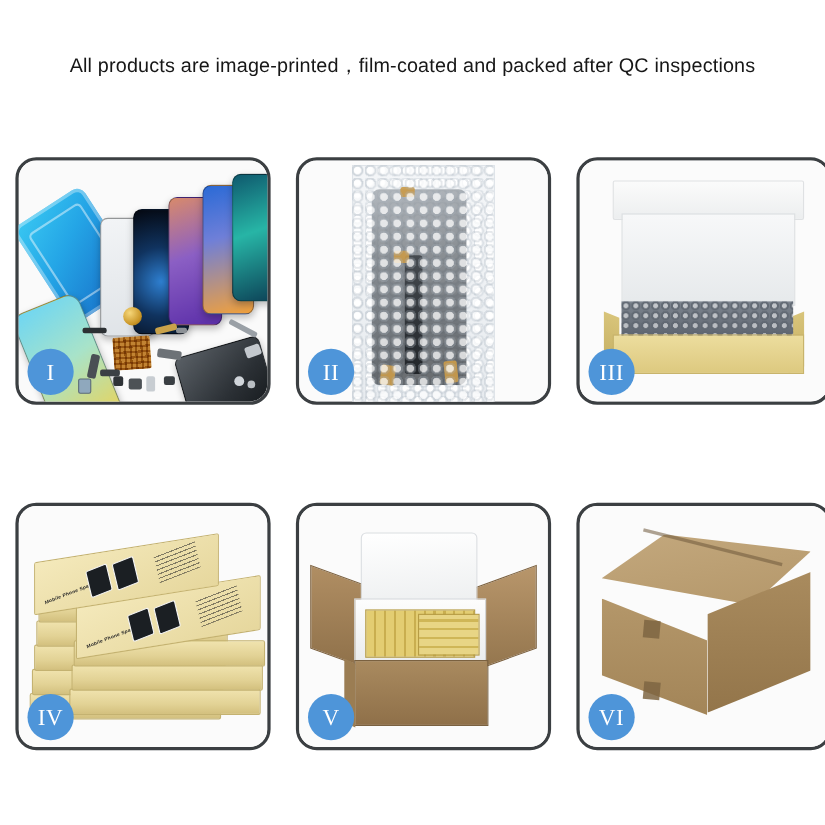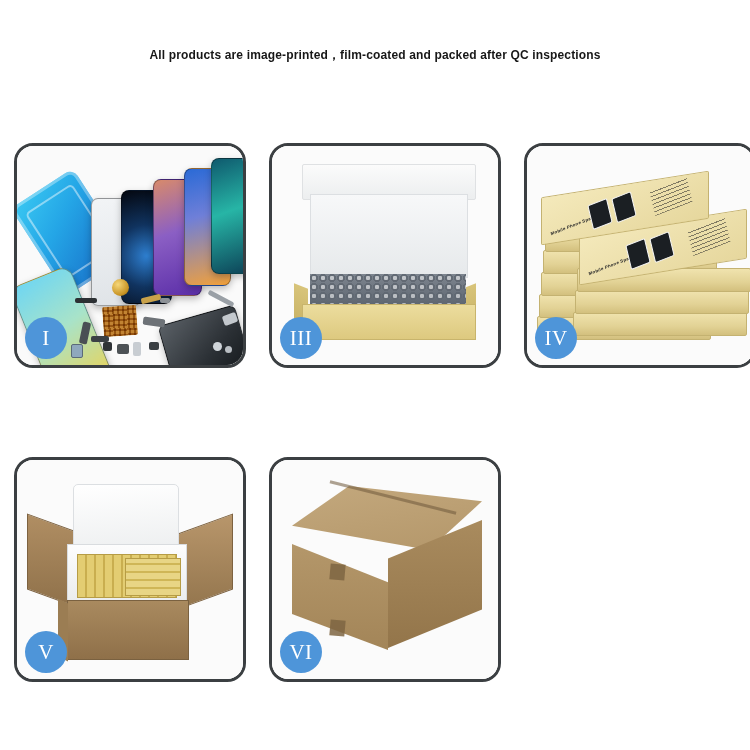--- a/index.html
+++ b/index.html
@@ -24,22 +24,22 @@
     font-family: "Liberation Sans", sans-serif;
     font-size: 35px;
     font-weight: 700;
     letter-spacing: 1.6px;
     color: #0d0d0d;
     line-height: 1.05;
     white-space: nowrap;
   }
   .subtitle {
     margin-top: 11px;
-    font-size: 12px;
-    font-weight: 700;
+    font-size: 18px;
+    font-weight: 400;
     color: #171717;
     letter-spacing: 0.15px;
     white-space: nowrap;
     text-align: center;
   }
 
   
   .grid {
     position: absolute;
     left: 14px;
@@ -411,20 +411,33 @@
       <div class="part pt10"></div>
       <div class="part pt11"></div>
       <div class="part pt12"></div>
       <div class="part pt13"></div>
       <div class="part pt14"></div>
       <div class="part pt15"></div>
     </div>
     <div class="badge">I</div>
   </div>
 
+  <div class="panel">
+    <div class="panel-stage">
+      <div class="bubblebag"></div>
+      <div class="innerscreen"></div>
+      <div class="flexcable"></div>
+      <div class="tape tp1"></div>
+      <div class="tape tp2"></div>
+      <div class="tape tp3"></div>
+      <div class="tape tp4"></div>
+      <div class="bubbleoverlay"></div>
+    </div>
+    <div class="badge">II</div>
+  </div>
 
   <div class="panel">
     <div class="panel-stage">
       <div class="b3-lid"></div>
       <div class="b3-lid-inner"></div>
       <div class="b3-side-l"></div>
       <div class="b3-side-r"></div>
       <div class="b3-foam"></div>
       <div class="b3-front"></div>
     </div>

